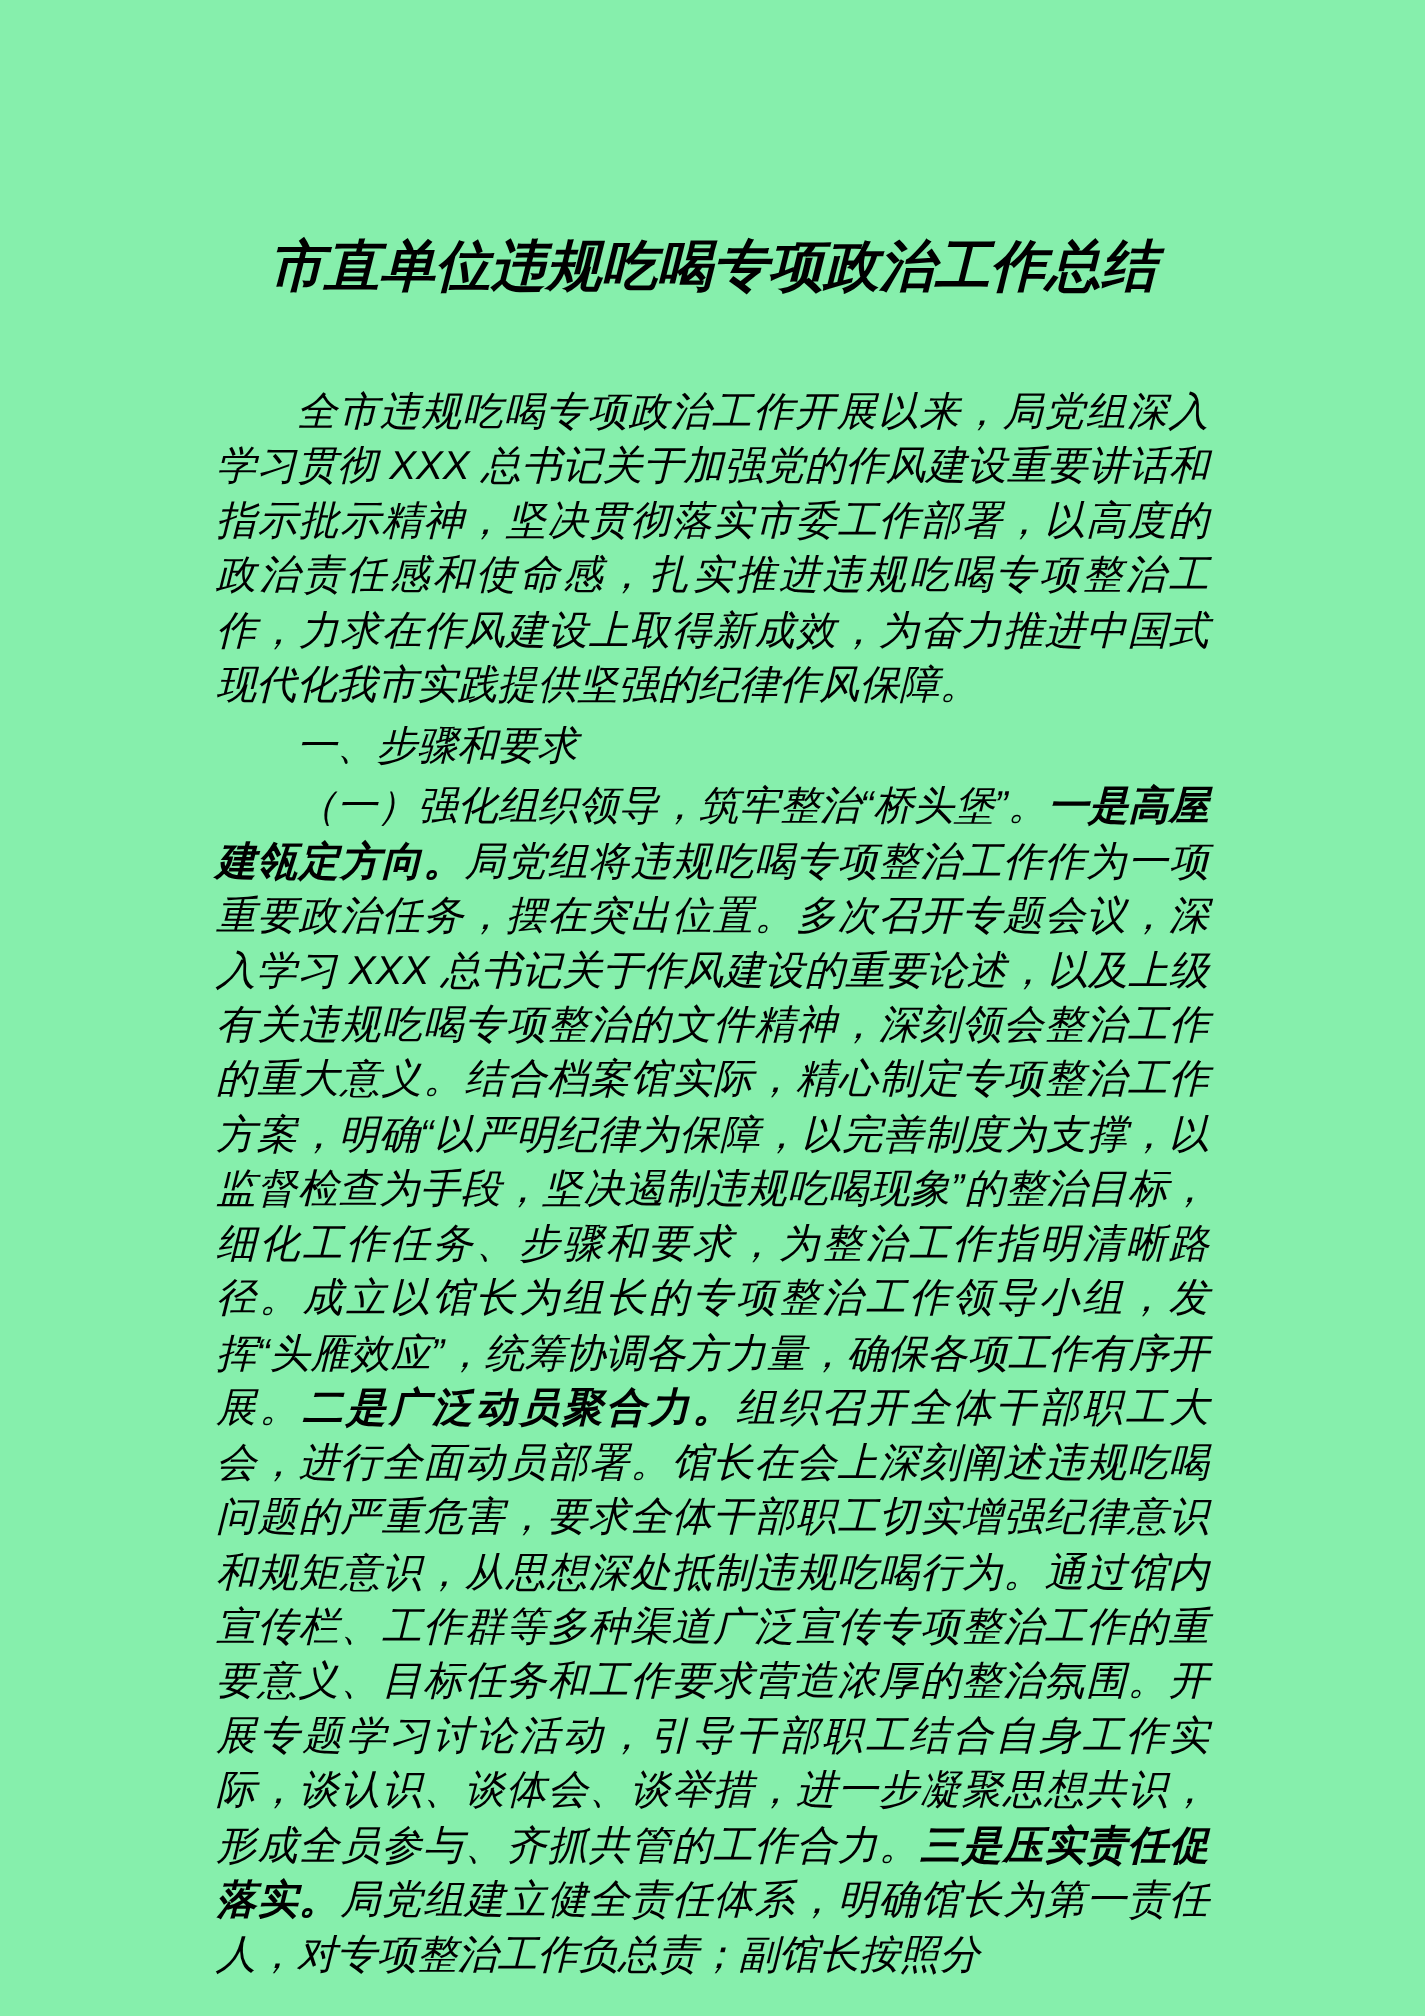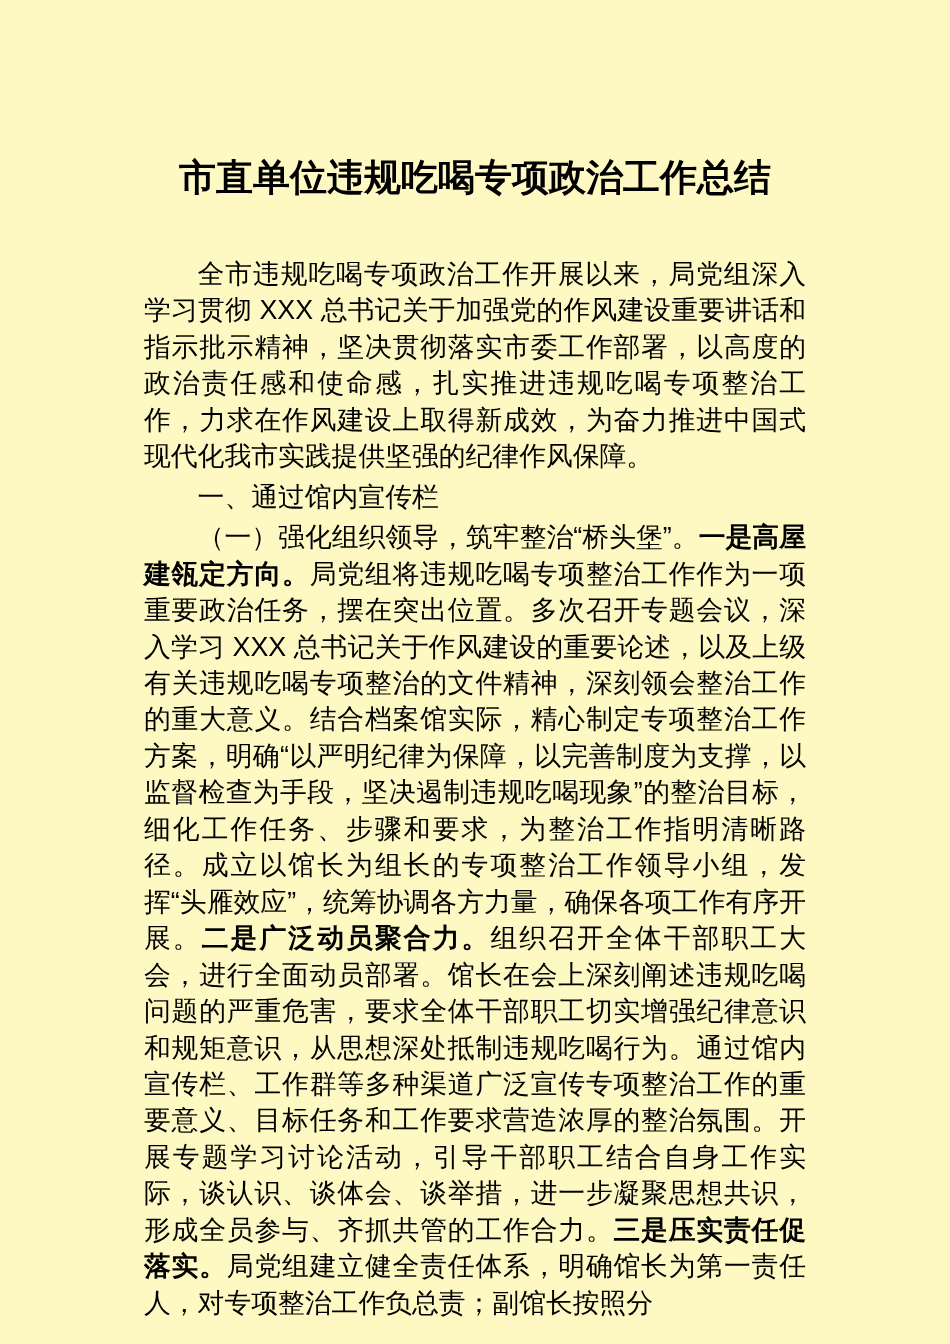--- a/index.html
+++ b/index.html
@@ -44,20 +44,20 @@
     padding: 0;
     text-indent: 2em;
   }
   .bold {
     font-weight: 700;
   }
 </style>
 </head>
 <body>
 
-<div class="page" style="background: #fef9c3; color: rgb(0, 0, 0);">
+<div class="page" style="background: #86efac; color: rgb(0, 0, 0); font-style: italic;">
   <h1 class="doc-title">市直单位违规吃喝专项政治工作总结</h1>
   <div class="doc-body" id="doc-body">
       <p class="para"><span class="">全市违规吃喝专项政治工作开展以来，局党组深入学习贯彻 XXX 总书记关于加强党的作风建设重要讲话和指示批示精神，坚决贯彻落实市委工作部署，以高度的政治责任感和使命感，扎实推进违规吃喝专项整治工作，力求在作风建设上取得新成效，为奋力推进中国式现代化我市实践提供坚强的纪律作风保障。</span></p>
-      <p class="para"><span class="">一、通过馆内宣传栏</span></p>
+      <p class="para"><span class="">一、步骤和要求</span></p>
       <p class="para"><span class="">（一）强化组织领导，筑牢整治“桥头堡”。</span><span class="bold">一是高屋建瓴定方向。</span><span class="">局党组将违规吃喝专项整治工作作为一项重要政治任务，摆在突出位置。多次召开专题会议，深入学习 XXX 总书记关于作风建设的重要论述，以及上级有关违规吃喝专项整治的文件精神，深刻领会整治工作的重大意义。结合档案馆实际，精心制定专项整治工作方案，明确“以严明纪律为保障，以完善制度为支撑，以监督检查为手段，坚决遏制违规吃喝现象”的整治目标，细化工作任务、步骤和要求，为整治工作指明清晰路径。成立以馆长为组长的专项整治工作领导小组，发挥“头雁效应”，统筹协调各方力量，确保各项工作有序开展。</span><span class="bold">二是广泛动员聚合力。</span><span class="">组织召开全体干部职工大会，进行全面动员部署。馆长在会上深刻阐述违规吃喝问题的严重危害，要求全体干部职工切实增强纪律意识和规矩意识，从思想深处抵制违规吃喝行为。通过馆内宣传栏、工作群等多种渠道广泛宣传专项整治工作的重要意义、目标任务和工作要求营造浓厚的整治氛围。开展专题学习讨论活动，引导干部职工结合自身工作实际，谈认识、谈体会、谈举措，进一步凝聚思想共识，形成全员参与、齐抓共管的工作合力。</span><span class="bold">三是压实责任促落实。</span><span class="">局党组建立健全责任体系，明确馆长为第一责任人，对专项整治工作负总责；副馆长按照分</span></p>
     </div>
 </div>
 
 </body></html>

